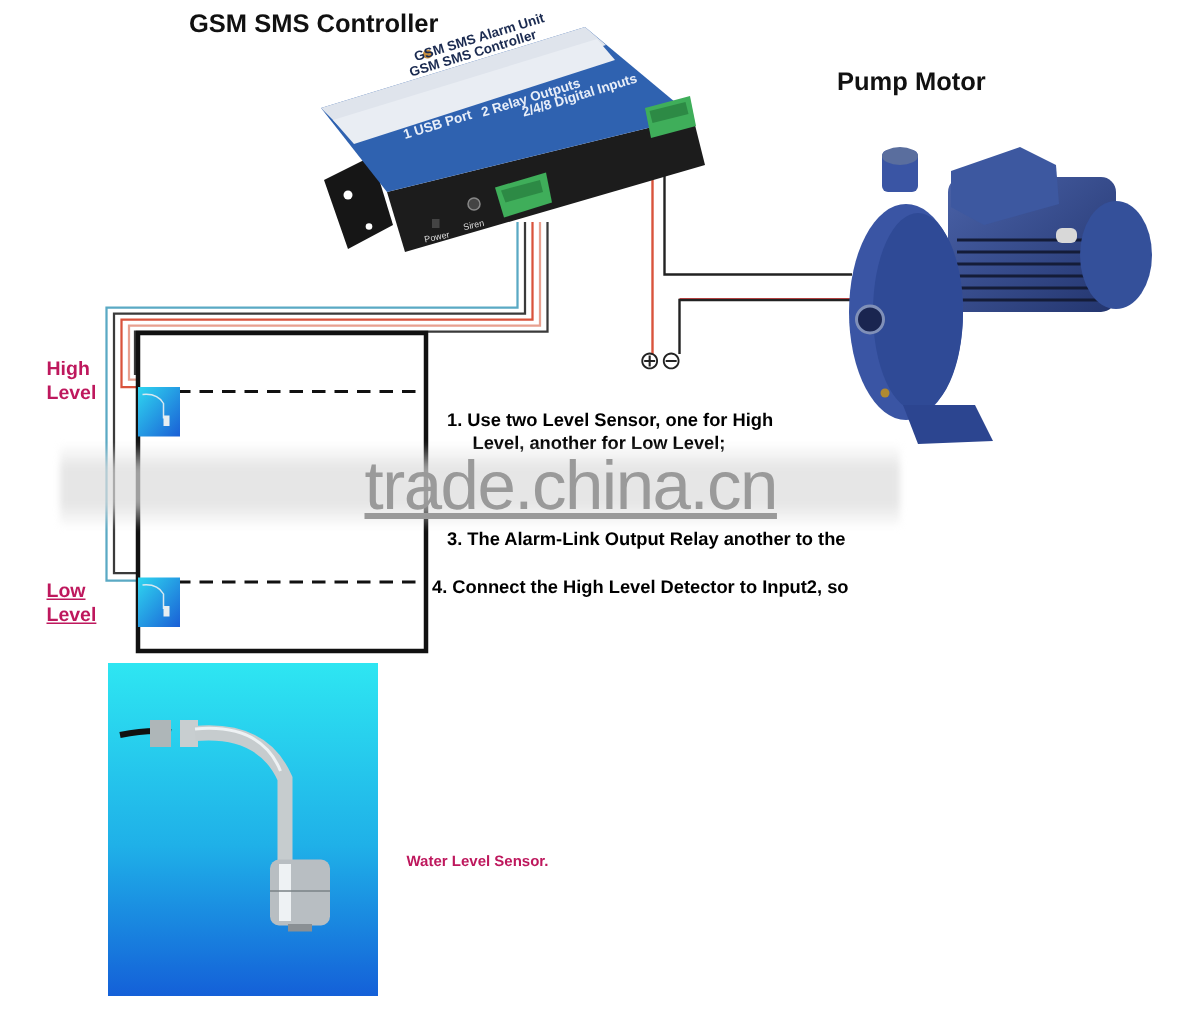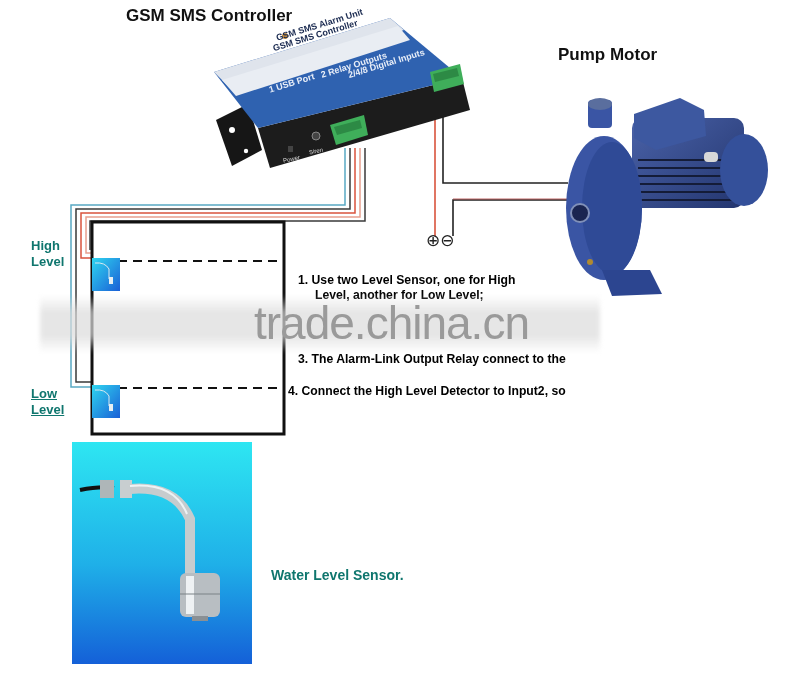--- a/index.html
+++ b/index.html
@@ -1,19 +1,19 @@
 <!DOCTYPE html>
 <html><head>
 <meta charset="utf-8">
 <style>
   html, body { margin:0; padding:0; background:#ffffff; }
   body { width:800px; height:677px; position:relative; overflow:hidden; font-family:"Liberation Sans", sans-serif; color:#111; }
   .abs { position:absolute; }
   .title { font-weight:bold; font-size:17px; color:#111; white-space:nowrap; }
-  .lbl { font-weight:bold; font-size:13px; line-height:16px; color:#0f766e; }
+  .lbl { font-weight:bold; font-size:13px; line-height:16px; color:#be185d; }
   .note { font-weight:bold; font-size:12.2px; line-height:15px; color:#000000; }
   .note .ind { padding-left:17px; display:block; }
   svg { position:absolute; left:0; top:0; }
   .watermark { font-size:46px; color:#9a9a9a; letter-spacing:-1px; white-space:nowrap; }
   .wm-band { background:linear-gradient(to bottom, rgba(255,255,255,0) 0%, rgba(220,220,220,0.7) 30%, rgba(220,220,220,0.7) 70%, rgba(255,255,255,0) 100%); filter:blur(2px); }
 </style>
 </head>
 <body>
 
 <svg width="800" height="677">
@@ -156,23 +156,23 @@
   <span>⊕</span><span>⊖</span>
 </div>
 
 <div class="abs note" style="left:298px;top:273px;">
   <span>1.</span>
   <span>Use two Level Sensor, one for High</span>
   <span class="ind">Level, another for Low Level;</span>
 </div>
 <div class="abs note" style="left:298px;top:352px;">
   <span>3.</span>
-  <span>The Alarm-Link Output Relay connect to the</span>
+  <span>The Alarm-Link Output Relay another to the</span>
 </div>
 <div class="abs note" style="left:288px;top:384px;">
   <span>4.</span>
   <span>Connect the High Level Detector to Input2, so</span>
 </div>
 
 <div class="abs wm-band" style="left:40px;top:295px;width:560px;height:58px;"></div>
-<div class="abs watermark" style="left:254px;top:296px;">trade.china.cn</div>
+<div class="abs watermark" style="left:243px;top:296px;text-decoration:underline;">trade.china.cn</div>
 
-<div class="abs lbl" style="left:271px;top:567px;font-size:14px;">Water Level Sensor.</div>
+<div class="abs lbl" style="left:271px;top:567px;font-size:10px;">Water Level Sensor.</div>
 
 </body></html>

